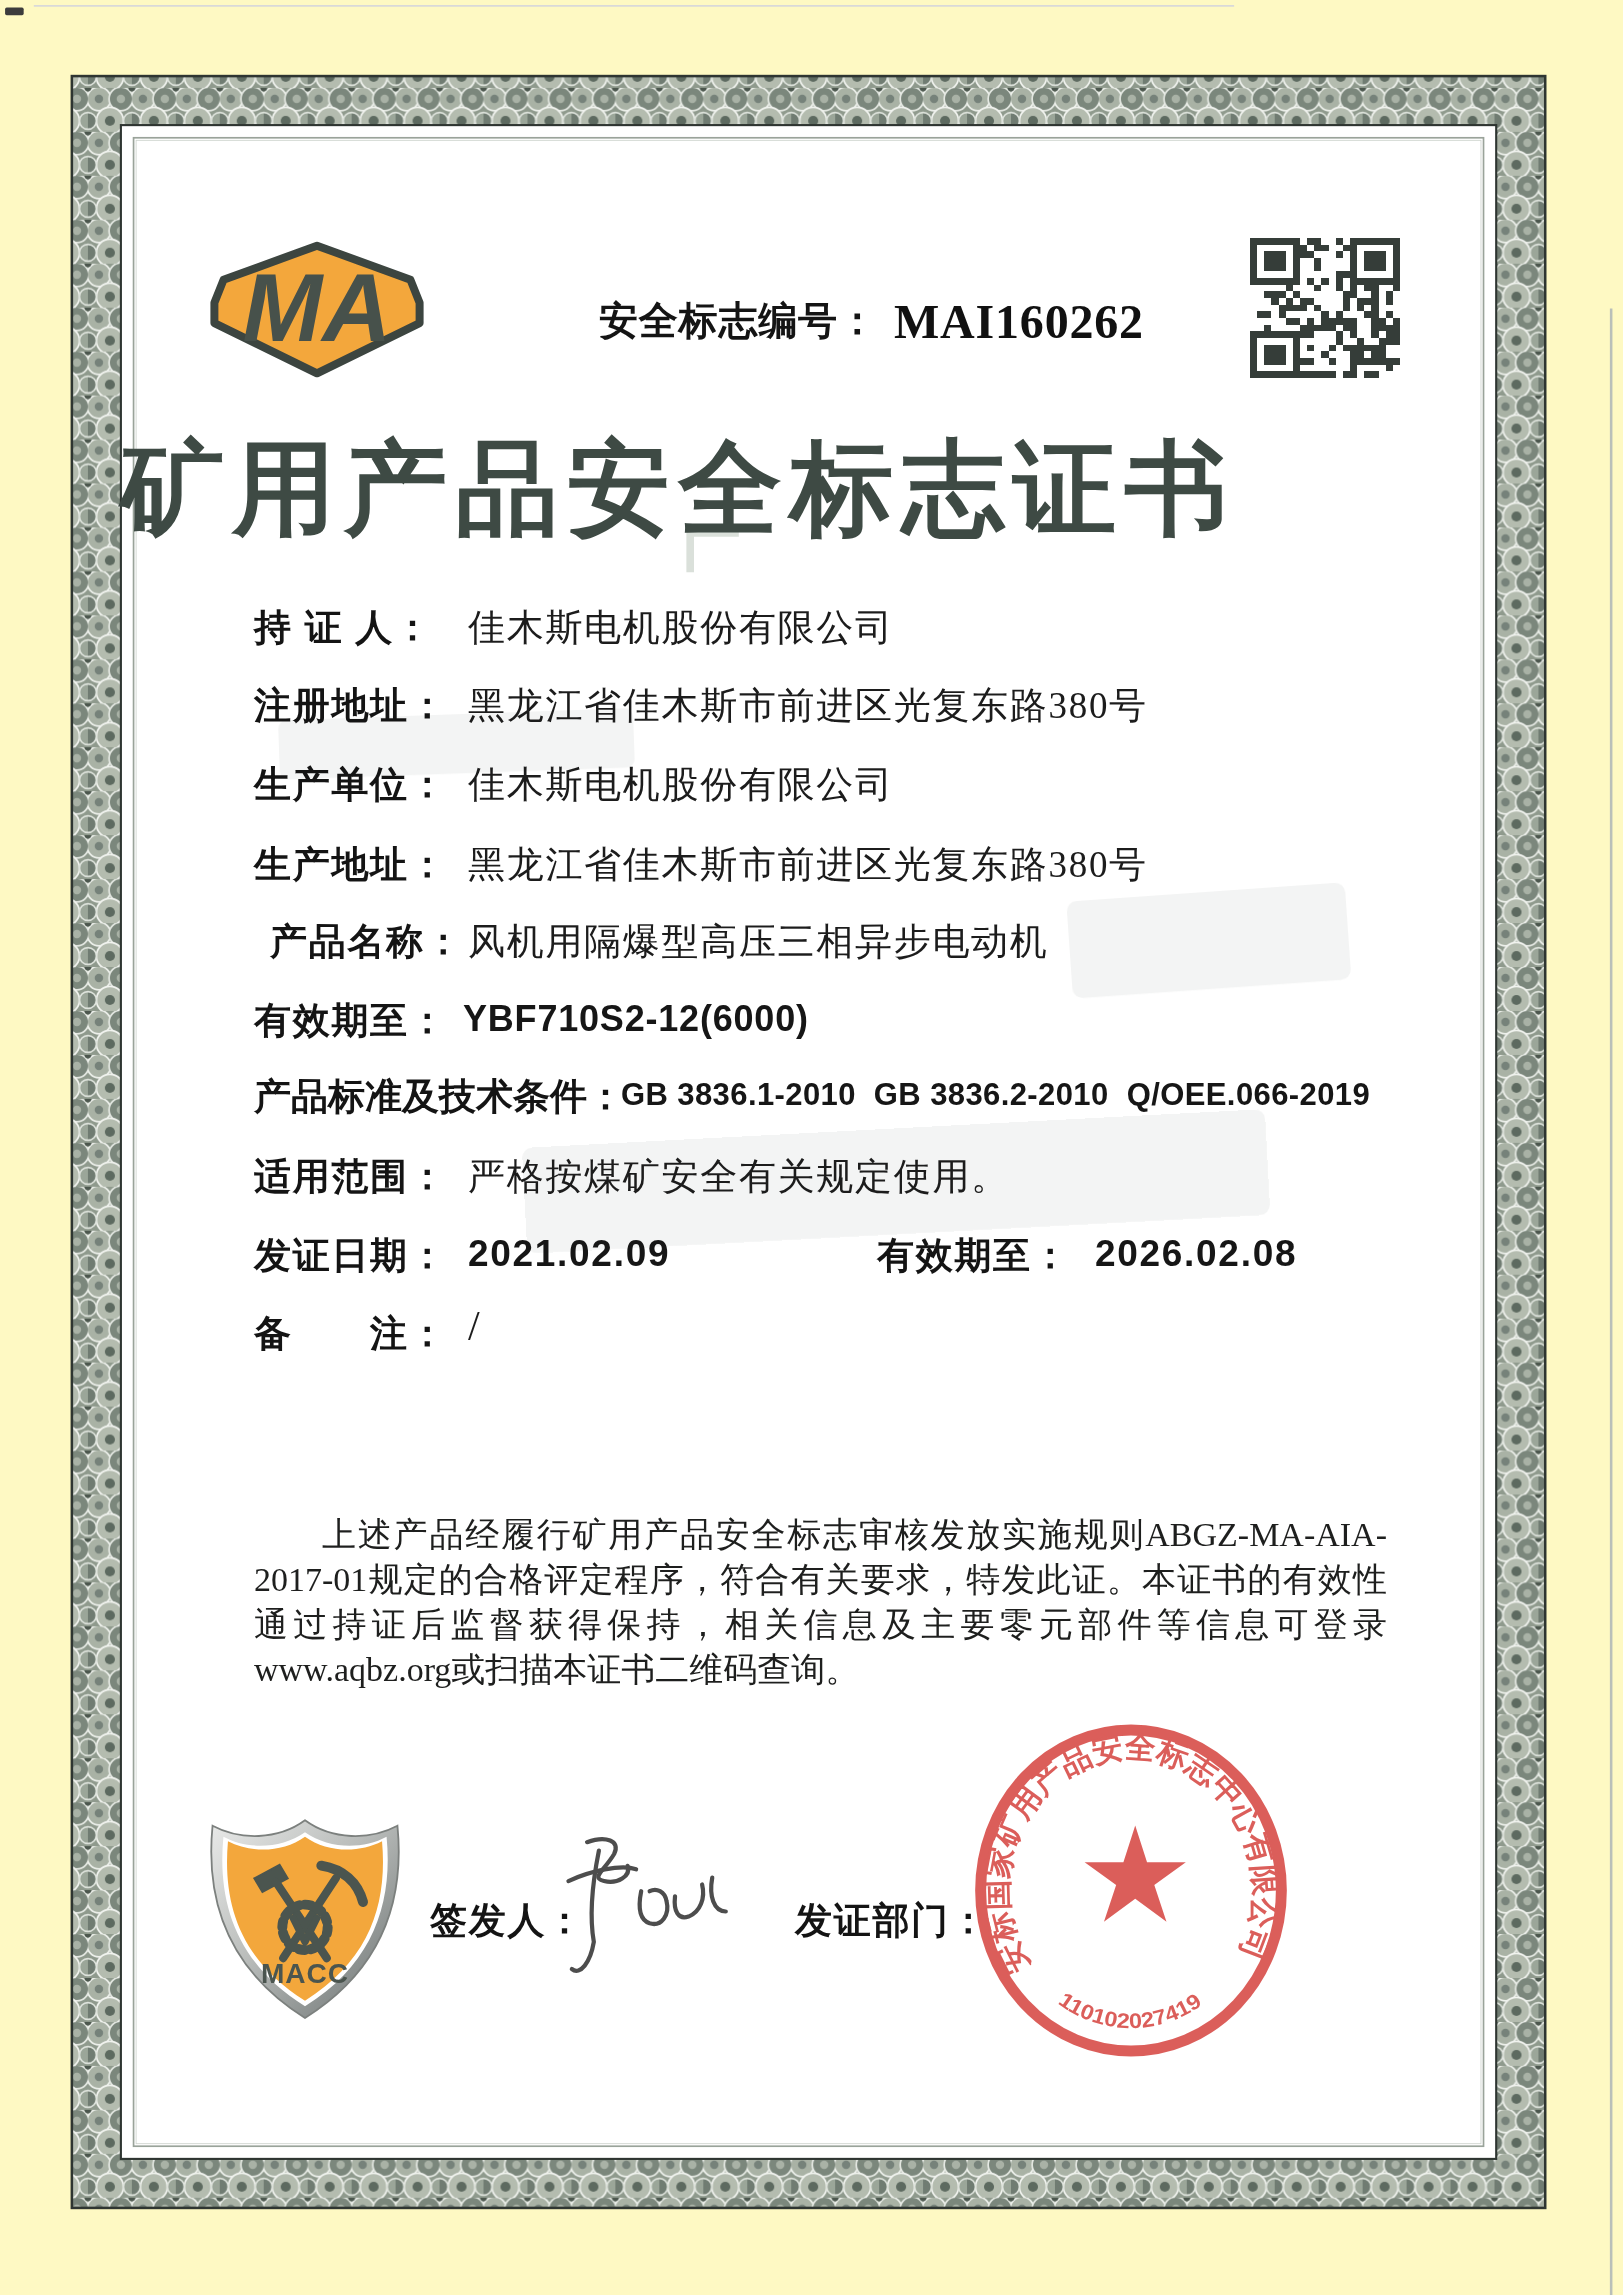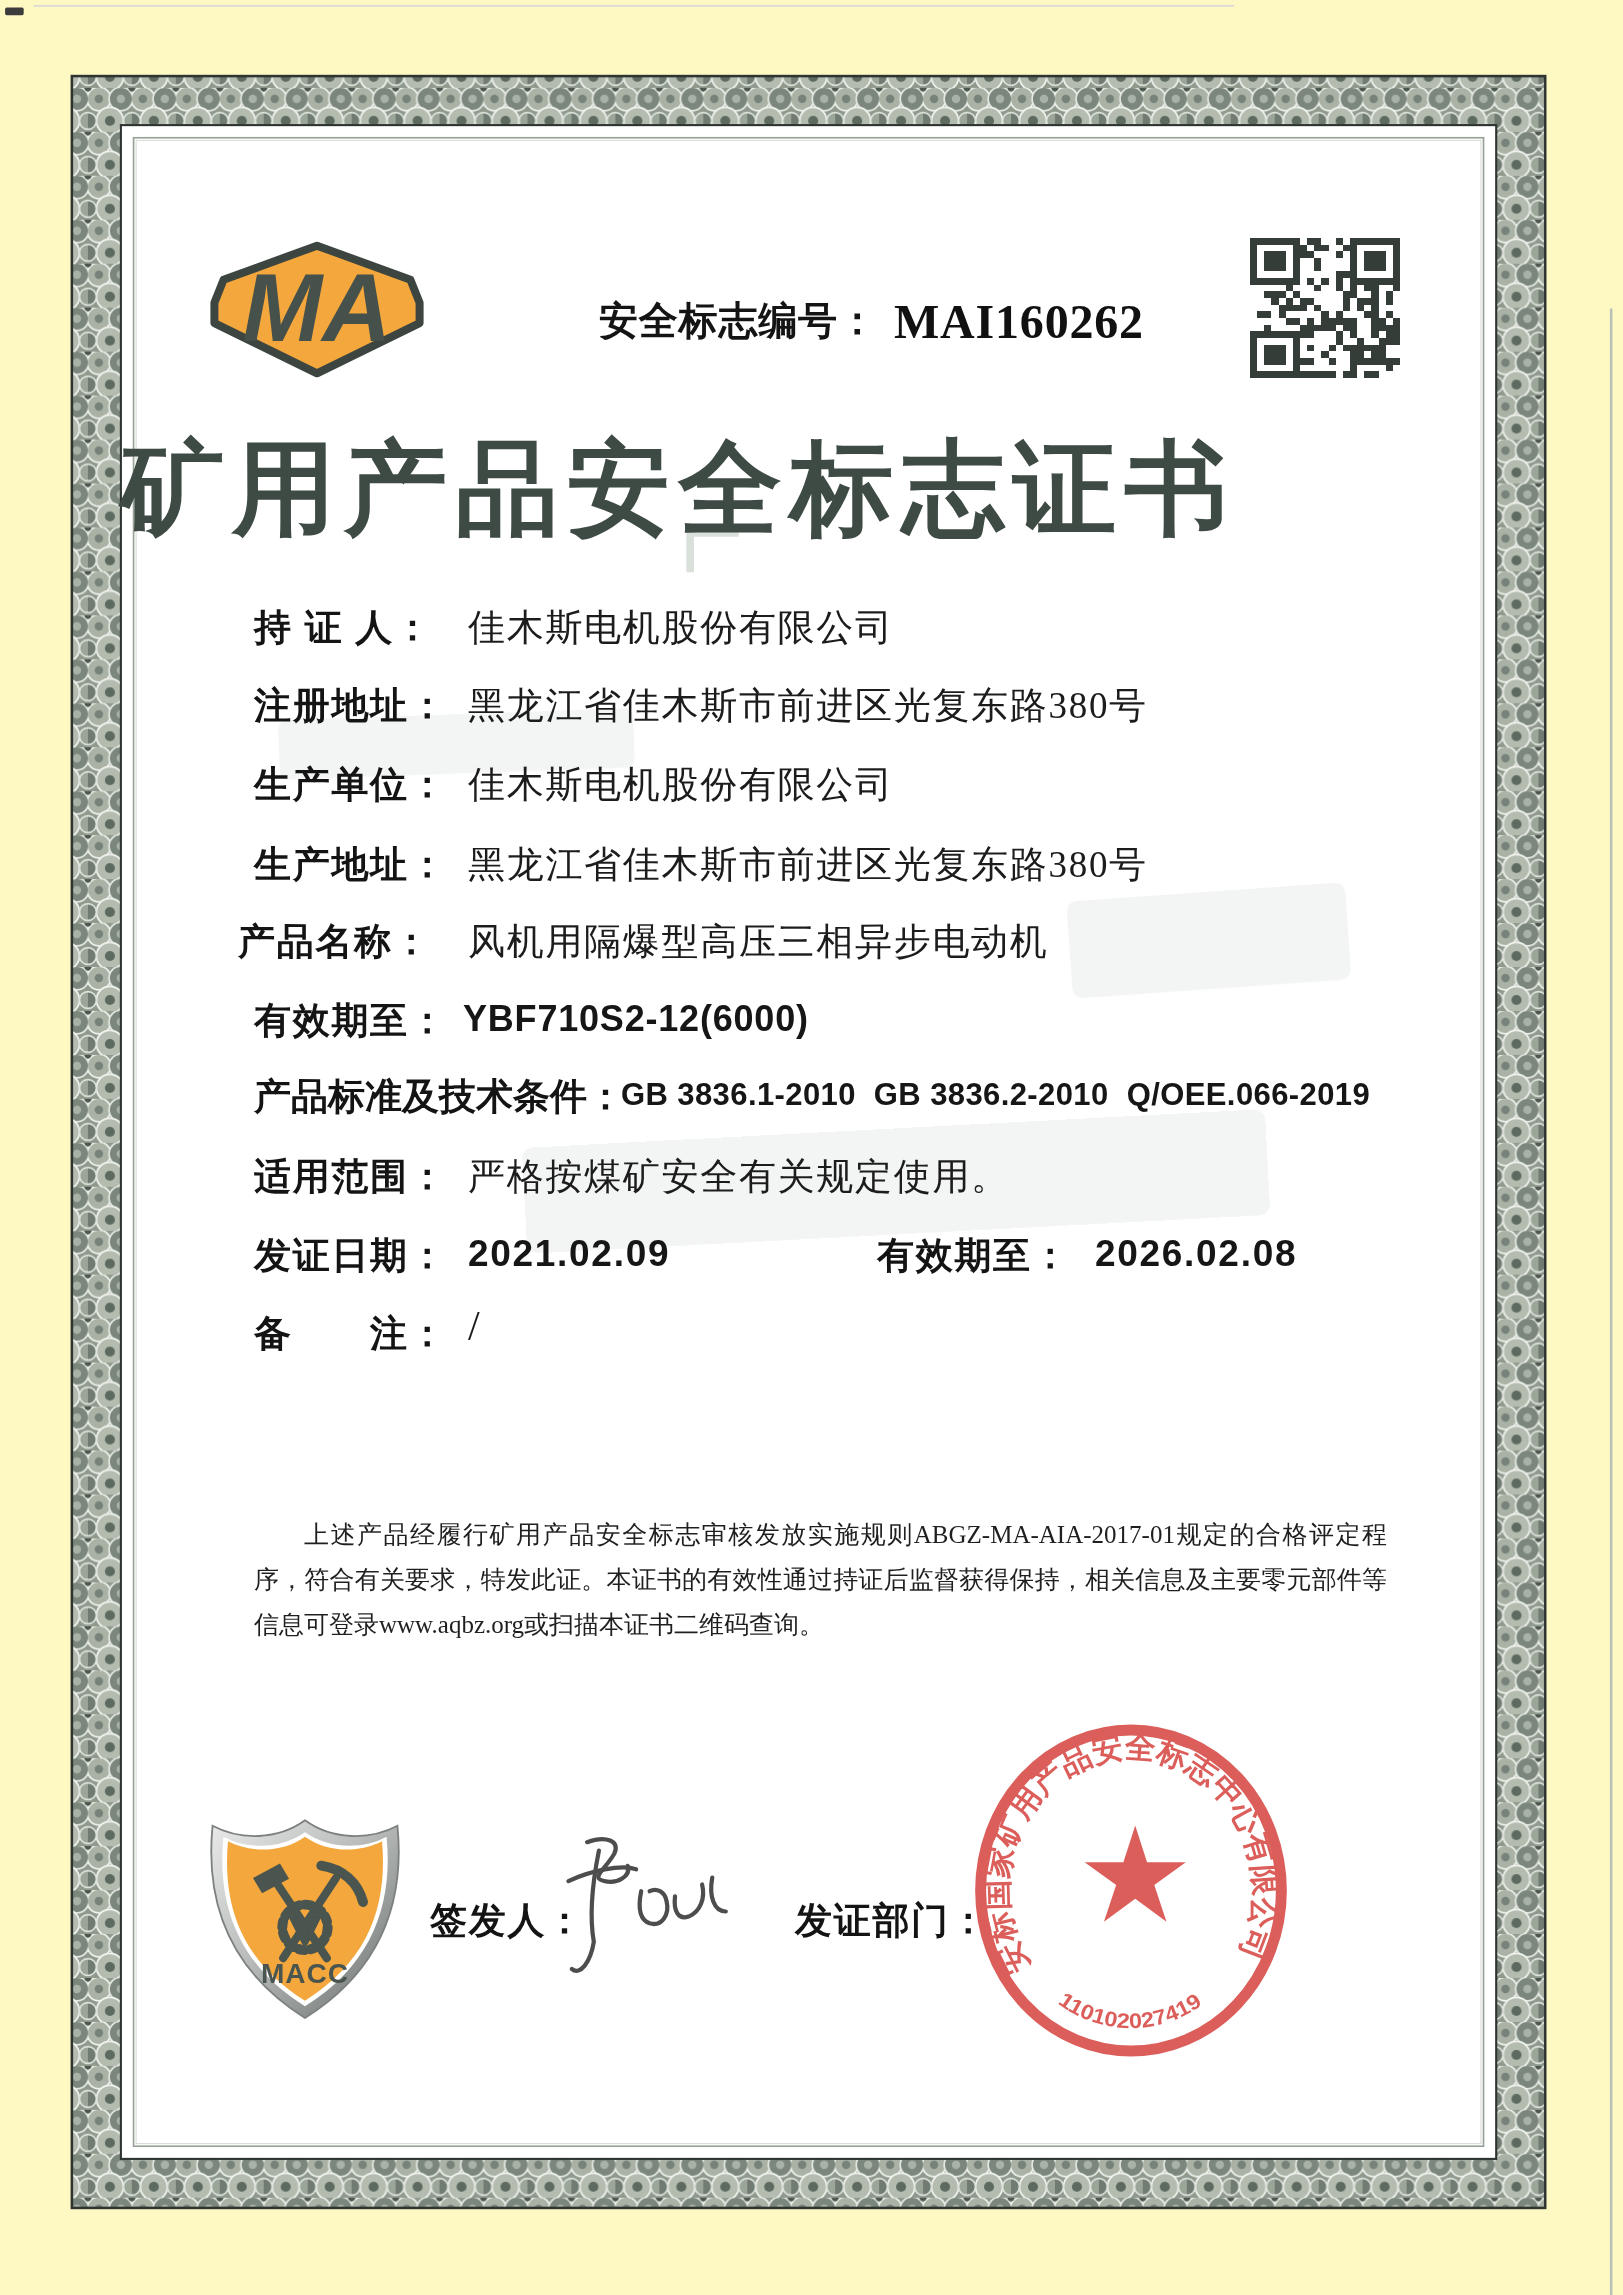--- a/index.html
+++ b/index.html
@@ -8,21 +8,21 @@
   .abs{position:absolute;}
   .hei{font-family:"Liberation Sans",sans-serif;font-weight:bold;color:#141414;}
   .kai{font-family:"Liberation Serif",serif;color:#1c1c1c;}
   .num{font-family:"Liberation Sans",sans-serif;font-weight:bold;color:#161616;}
   .sernum{font-family:"Liberation Serif",serif;font-weight:bold;color:#111;}
   .label44{font-size:37px;letter-spacing:1.7px;}
   .value44{font-size:37px;letter-spacing:1.7px;}
   .title{left:121px;top:421px;width:1240px;text-align:left;
          font-family:"Liberation Serif",serif;font-weight:900;font-size:103px;
          letter-spacing:8.5px;color:#3e4a44;}
-  .statement{left:254px;top:1512px;width:1133px;font-size:25px;line-height:45px;
+  .statement{left:254px;top:1512px;width:1133px;font-size:34px;line-height:45px;
              text-align:justify;text-indent:2em;color:#1e1f1e;}
   .qr{left:1250px;top:238px;width:150px;height:140px;display:grid;
       grid-template-columns:repeat(21,1fr);grid-template-rows:repeat(21,1fr);}
   .qr div{background:transparent;}
   .qr div.on{background:#353d39;}
   .seal-svg{left:962px;top:1692px;width:338px;height:397px;opacity:0.92;}
   .sig-svg{left:538px;top:1825px;width:203px;height:173px;}
   .shield-svg{left:200px;top:1814px;width:210px;height:213px;}
   .ma-svg{left:203px;top:241px;width:228px;height:137px;}
   .frame-svg{left:0;top:0;width:1623px;height:2295px;}
@@ -525,21 +525,21 @@
 
   <div class="abs hei label44" style="left:254px;top:681px;">注册地址：</div>
   <div class="abs kai value44" style="left:468px;top:681px;">黑龙江省佳木斯市前进区光复东路380号</div>
 
   <div class="abs hei label44" style="left:254px;top:760px;">生产单位：</div>
   <div class="abs kai value44" style="left:468px;top:760px;">佳木斯电机股份有限公司</div>
 
   <div class="abs hei label44" style="left:254px;top:840px;">生产地址：</div>
   <div class="abs kai value44" style="left:468px;top:840px;">黑龙江省佳木斯市前进区光复东路380号</div>
 
-  <div class="abs hei label44" style="left:238px;top:917px;">产品名称：</div>
+  <div class="abs hei label44" style="left:270px;top:917px;">产品名称：</div>
   <div class="abs kai value44" style="left:468px;top:917px;">风机用隔爆型高压三相异步电动机</div>
 
   <div class="abs hei label44" style="left:254px;top:996px;">有效期至：</div>
   <div class="abs num" style="left:463px;top:998px;font-size:36px;letter-spacing:0.8px;">YBF710S2-12(6000)</div>
 
   <div class="abs hei" style="left:254px;top:1072px;font-size:37px;letter-spacing:0;">产品标准及技术条件：</div>
   <div class="abs num" style="left:621px;top:1077px;font-size:31px;letter-spacing:0.4px;white-space:pre;">GB 3836.1-2010  GB 3836.2-2010  Q/OEE.066-2019</div>
 
   <div class="abs hei label44" style="left:254px;top:1152px;">适用范围：</div>
   <div class="abs kai value44" style="left:468px;top:1152px;">严格按煤矿安全有关规定使用。</div>

